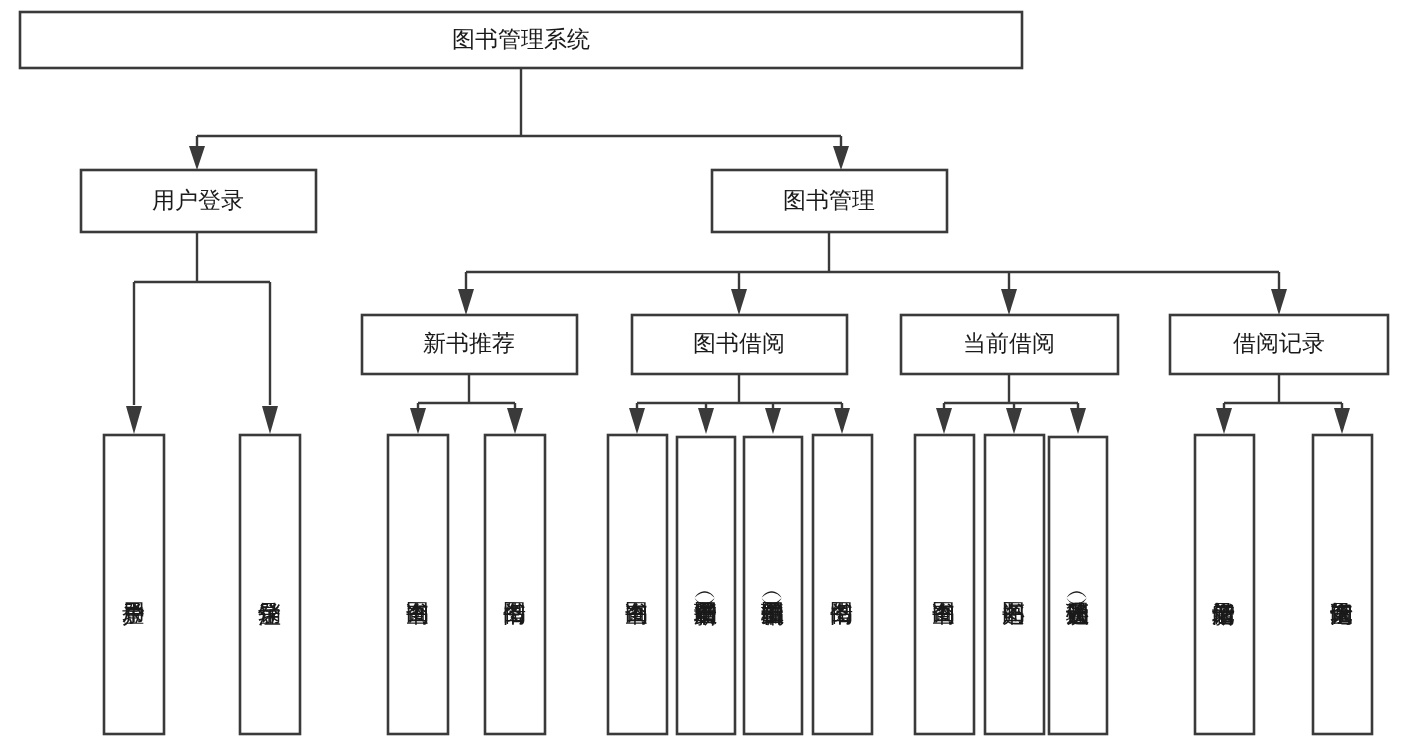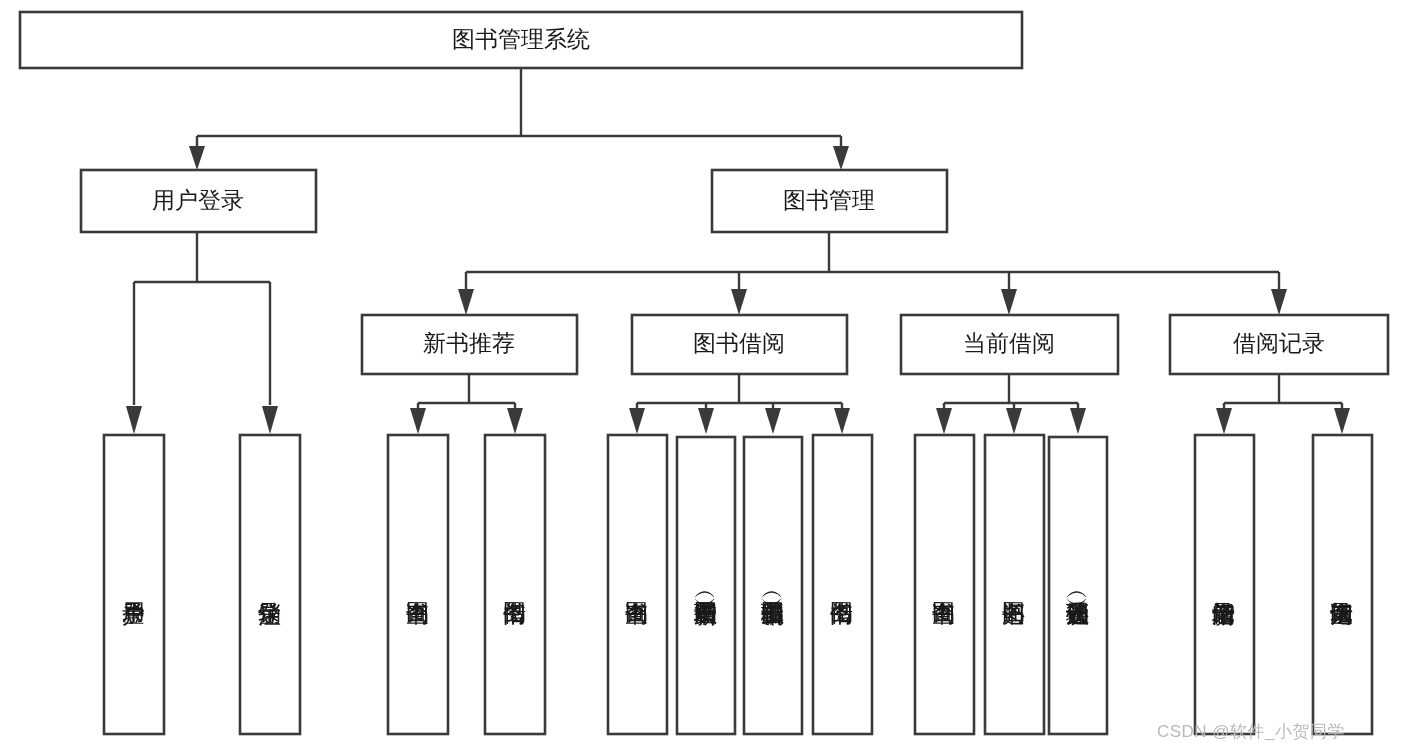--- a/index.html
+++ b/index.html
@@ -218,15 +218,14 @@
       <text class="node-label-v" x="1224" y="584">新增借阅记录</text>
     </g>
 
     <g>
       <rect class="node-box" x="1313" y="435" width="59" height="299"></rect>
       <text class="node-label-v" x="1342" y="584">查询借阅记录</text>
     </g>
 
   </svg>
 
-  <div class="watermark">CSDN @软件_小贺同学</div>
 
 </div>
 
 </body></html>

